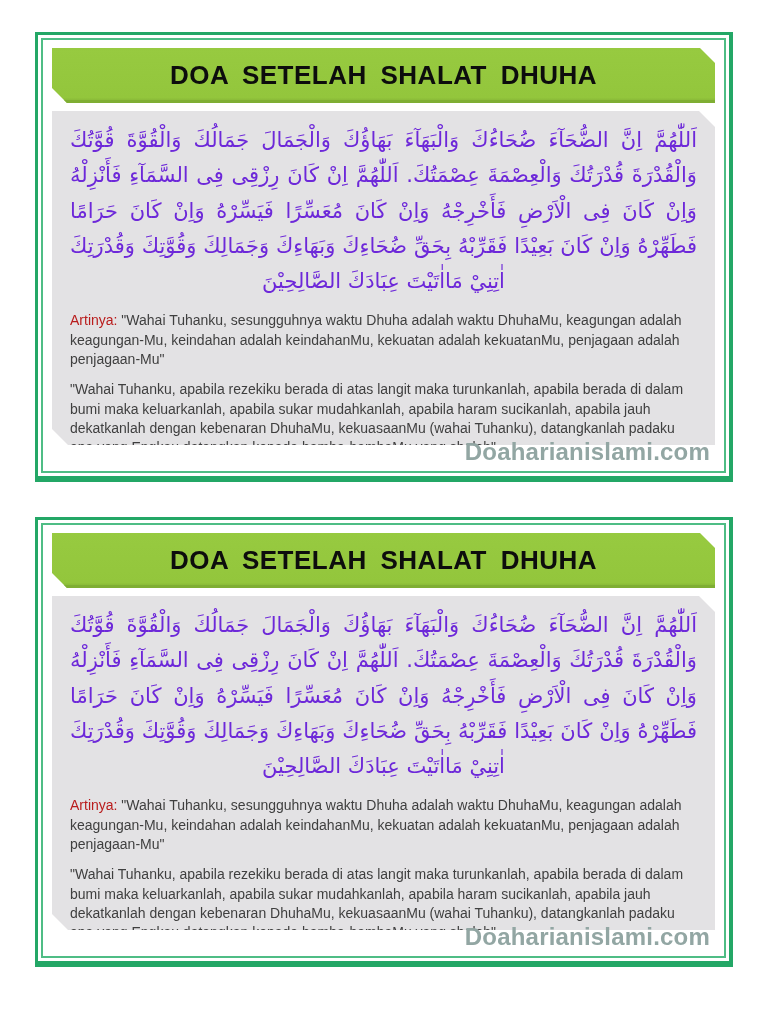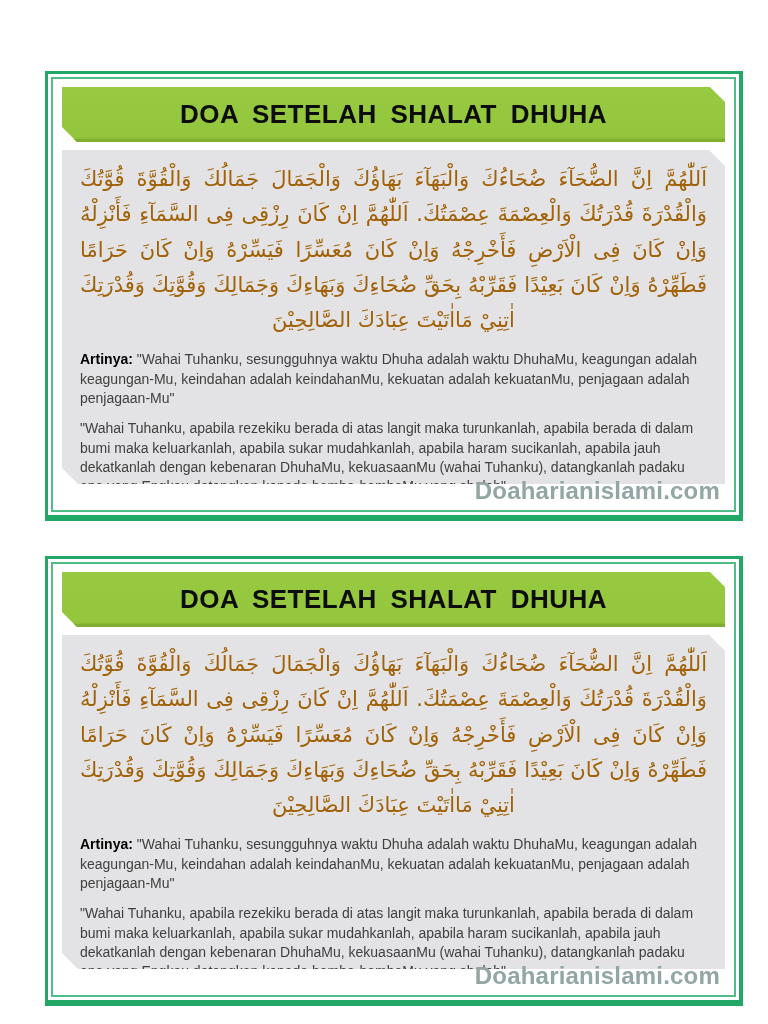--- a/index.html
+++ b/index.html
@@ -10,30 +10,29 @@
   }
   .page {
     position: relative;
     width: 768px;
     height: 1024px;
     background: #ffffff;
     overflow: hidden;
   }
   .card {
     position: absolute;
-    left: 45px;
+    left: 35px;
     width: 698px;
     height: 450px;
     box-sizing: border-box;
     border: 3px solid #23a766;
     border-bottom-width: 6px;
     border-right-width: 4px;
     background: #ffffff;
     padding: 3px;
-    margin-top: 39px;
   }
   .card-1 { top: 32px; }
   .card-2 { top: 517px; }
   .card-frame {
     box-sizing: border-box;
     width: 100%;
     height: 100%;
     border: 2px solid #4fbd85;
     background: #ffffff;
     position: relative;
@@ -68,33 +67,33 @@
     padding: 10px 18px 6px 18px;
     box-sizing: border-box;
     overflow: hidden;
   }
   .arabic {
     direction: rtl;
     unicode-bidi: embed;
     font-family: "DejaVu Sans", sans-serif;
     font-size: 21px;
     line-height: 1.68;
-    color: #a16207;
+    color: #6d28d9;
     text-align: justify;
     text-align-last: center;
     margin: 2px 0 12px 0;
   }
   .trans {
     font-size: 14px;
     line-height: 1.38;
     color: #3f3f3f;
     margin: 0 0 11px 0;
     text-align: left;
   }
-  .trans .label { font-weight: 700; color: #000000; }
+  .trans .label { font-weight: 400; color: #b91c1c; }
   .watermark {
     position: absolute;
     right: 14px;
     bottom: 5px;
     font-size: 24px;
     font-weight: 700;
     color: #92a6a3;
     letter-spacing: 0.2px;
     z-index: 2;
     font-family: "Liberation Sans", sans-serif;

